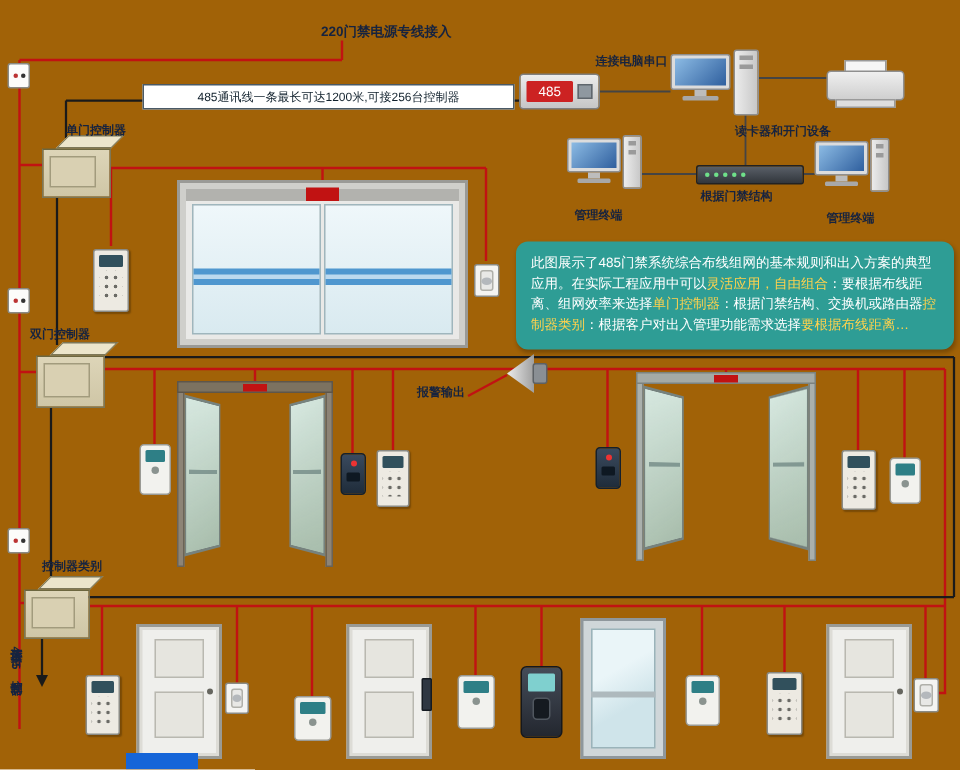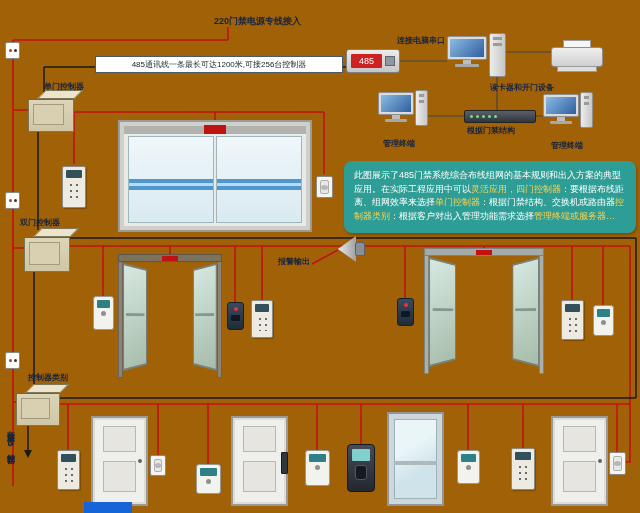--- a/index.html
+++ b/index.html
@@ -145,21 +145,21 @@
   <div class="lbl" style="left:383px;top:139px">管理终端</div>
   <div class="lbl" style="left:467px;top:126px">根据门禁结构</div>
   <div class="lbl" style="left:551px;top:141px">管理终端</div>
   <div class="lbl" style="left:44px;top:82px">单门控制器</div>
   <div class="lbl" style="left:20px;top:218px">双门控制器</div>
   <div class="lbl" style="left:28px;top:373px">控制器类别</div>
   <div class="lbl" style="left:278px;top:257px">报警输出</div>
   <div class="vlabel" style="left:4px;top:426px;height:68px">连接下一台485控制器</div>
 
   <div class="infobox" style="left:344px;top:161px;width:292px;height:72px">
-    <span>此图展示了485门禁系统综合布线组网的基本规则和出入方案的典型应用。在实际工程应用中可以</span><span class="hl">灵活应用，四门控制器</span><span>：要根据布线距离、组网效率来选择</span><span class="hl">单门控制器</span><span>：根据门禁结构、交换机或路由器</span><span class="hl">控制器类别</span><span>：根据客户对出入管理功能需求选择</span><span class="hl">管理终端或服务器…</span>
+    <span>此图展示了485门禁系统综合布线组网的基本规则和出入方案的典型应用。在实际工程应用中可以</span><span class="hl">灵活应用，自由组合</span><span>：要根据布线距离、组网效率来选择</span><span class="hl">单门控制器</span><span>：根据门禁结构、交换机或路由器</span><span class="hl">控制器类别</span><span>：根据客户对出入管理功能需求选择</span><span class="hl">要根据布线距离…</span>
   </div>
 
   <div class="dev outlet" style="left:5px;top:42px">
       <i></i>
       <i></i>
     </div>
   <div class="dev outlet" style="left:5px;top:192px">
       <i></i>
       <i></i>
     </div>

